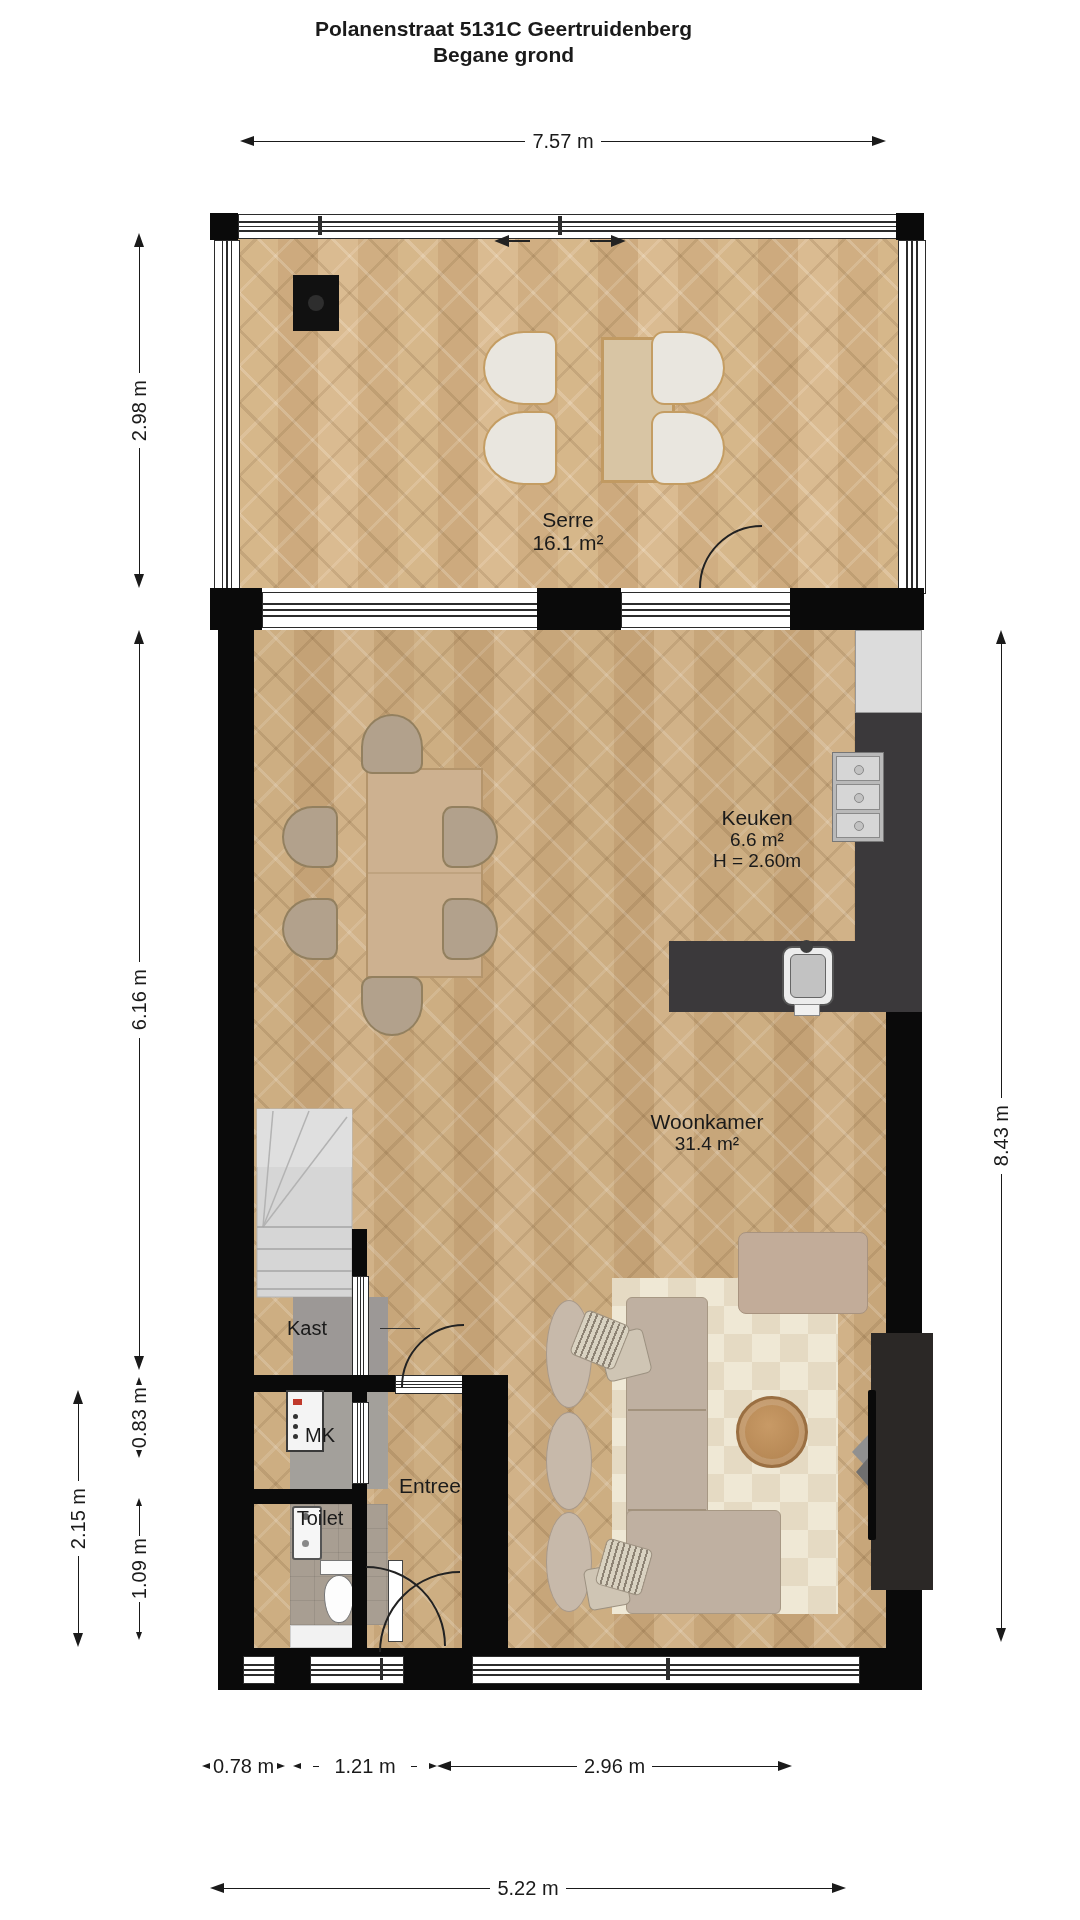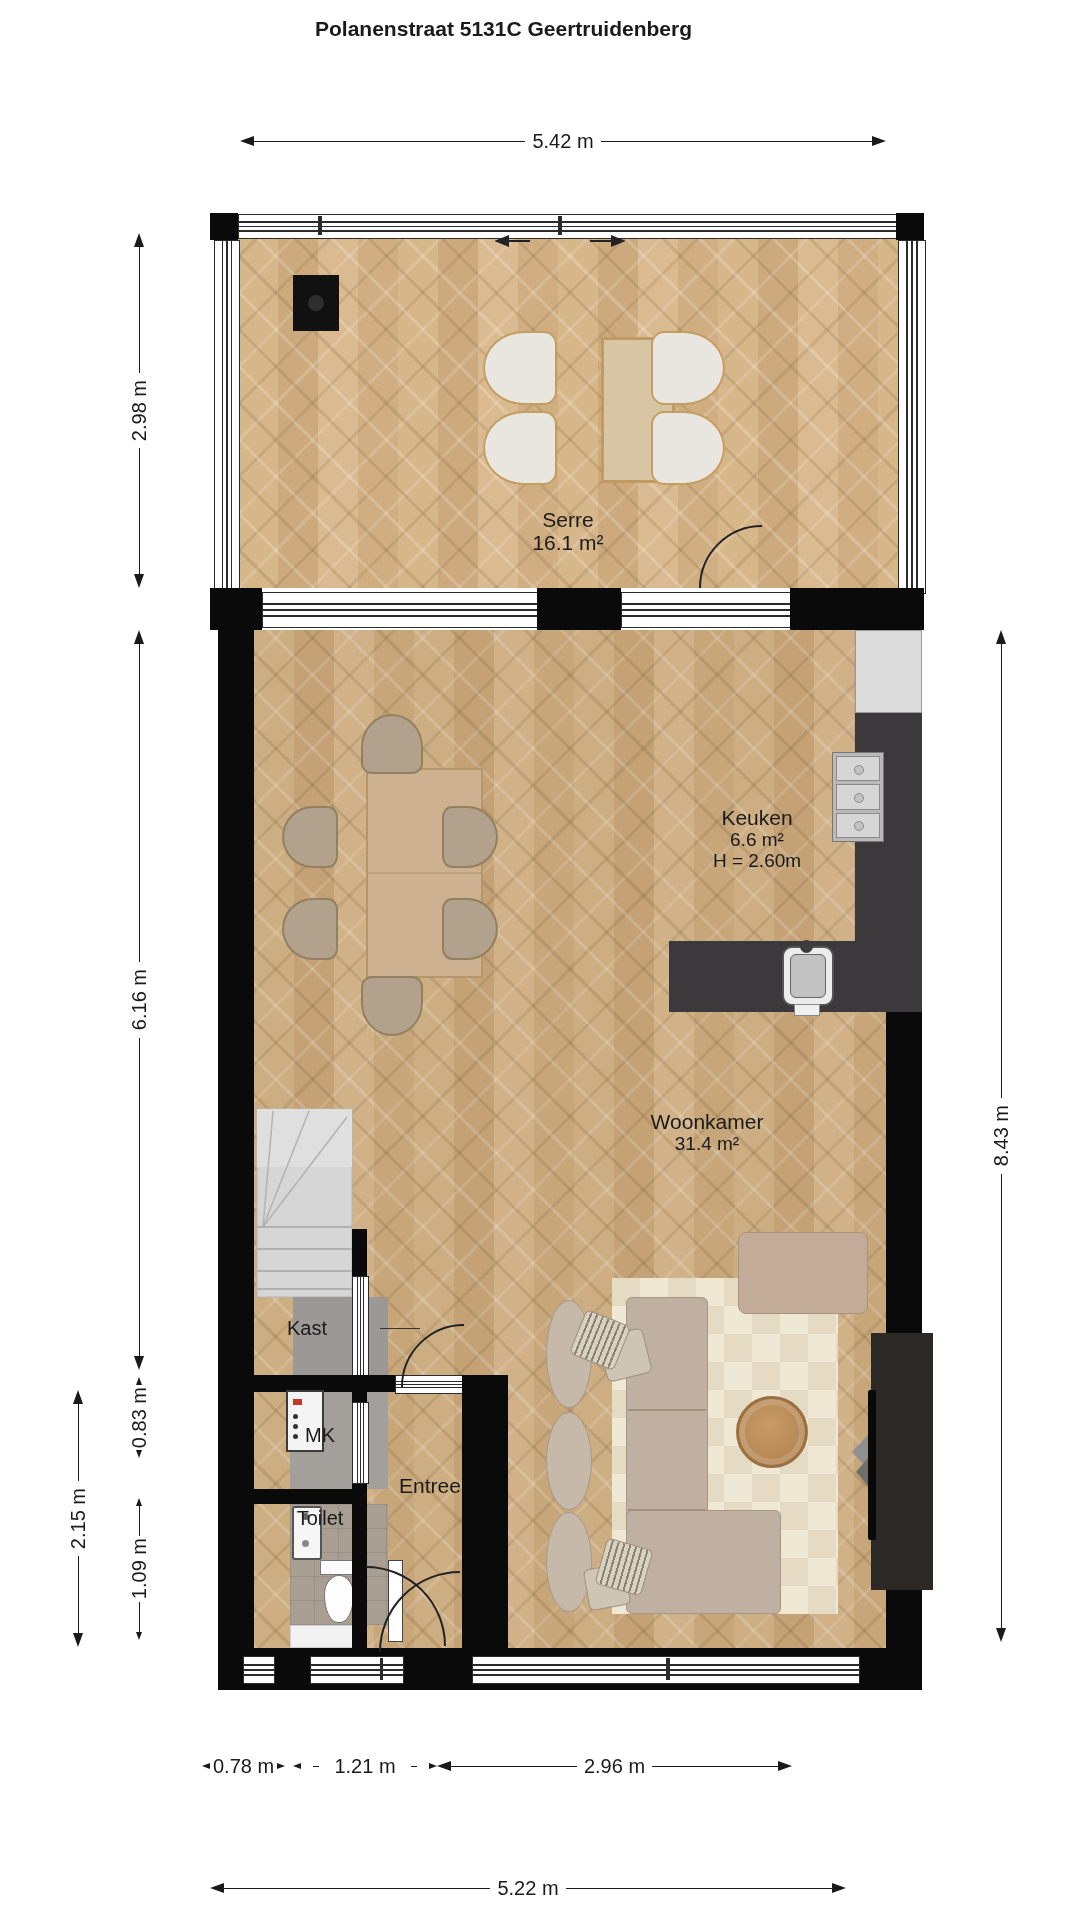--- a/index.html
+++ b/index.html
@@ -60,20 +60,21 @@
   .hob div::after{content:"";position:absolute;left:50%;top:50%;width:8px;height:8px;margin:-4px 0 0 -4px;border:1px solid #8a8a8a;background:#c2c2c2;border-radius:50%;}
   svg{position:absolute;overflow:visible;}
 </style>
 </head>
 <body>
 
 <div class="canvas">
 
   <div class="abs" style="left:0;top:16px;width:935px;text-align:center;font-weight:bold;font-size:21px;line-height:26px;">
     <div>Polanenstraat 5131C Geertruidenberg</div>
+    <div>Begane grond</div>
   </div>
 
   <div class="wood light" style="left:238px;top:236px;width:664px;height:352px;"></div>
   <div class="winh" style="left:238px;top:214px;width:658px;height:23px;"></div>
   <div class="mull" style="left:318px;top:216px;width:4px;height:19px;"></div>
   <div class="mull" style="left:558px;top:216px;width:4px;height:19px;"></div>
   <div class="winv" style="left:214px;top:240px;width:24px;height:350px;"></div>
   <div class="winv" style="left:898px;top:240px;width:26px;height:352px;"></div>
   <div class="wall" style="left:210px;top:213px;width:28px;height:27px;"></div>
   <div class="wall" style="left:896px;top:213px;width:28px;height:27px;"></div>
@@ -225,21 +226,21 @@
       <line x1="530" y1="241" x2="506" y2="241"></line>
         <polygon points="497,241 508,236.5 508,245.5"></polygon>
       <line x1="590" y1="241" x2="614" y2="241"></line>
         <polygon points="623,241 612,236.5 612,245.5"></polygon>
     </g>
   </svg>
 
   <div class="dimh" style="left:240px;top:130px;width:646px;">
     <span class="ar l"></span>
       <span class="ln"></span>
-    <span class="lbl">5.42 m</span>
+    <span class="lbl">7.57 m</span>
     <span class="ln"></span>
       <span class="ar r"></span>
   </div>
 
   <div class="dimv" style="left:128px;top:233px;height:355px;">
     <span class="ar u"></span>
       <span class="ln"></span>
     <span class="lbl">2.98 m</span>
     <span class="ln"></span>
       <span class="ar d"></span>

